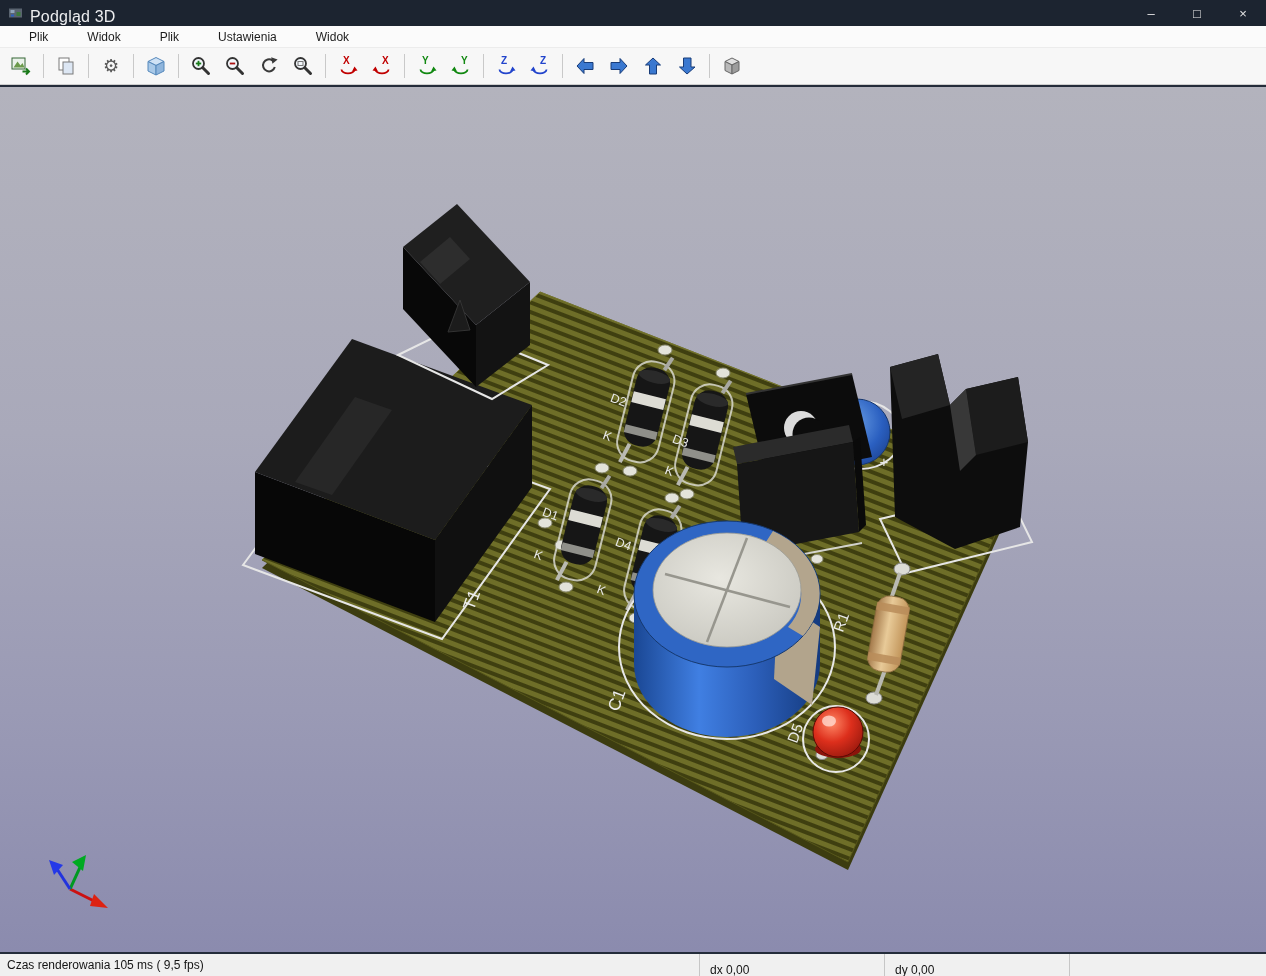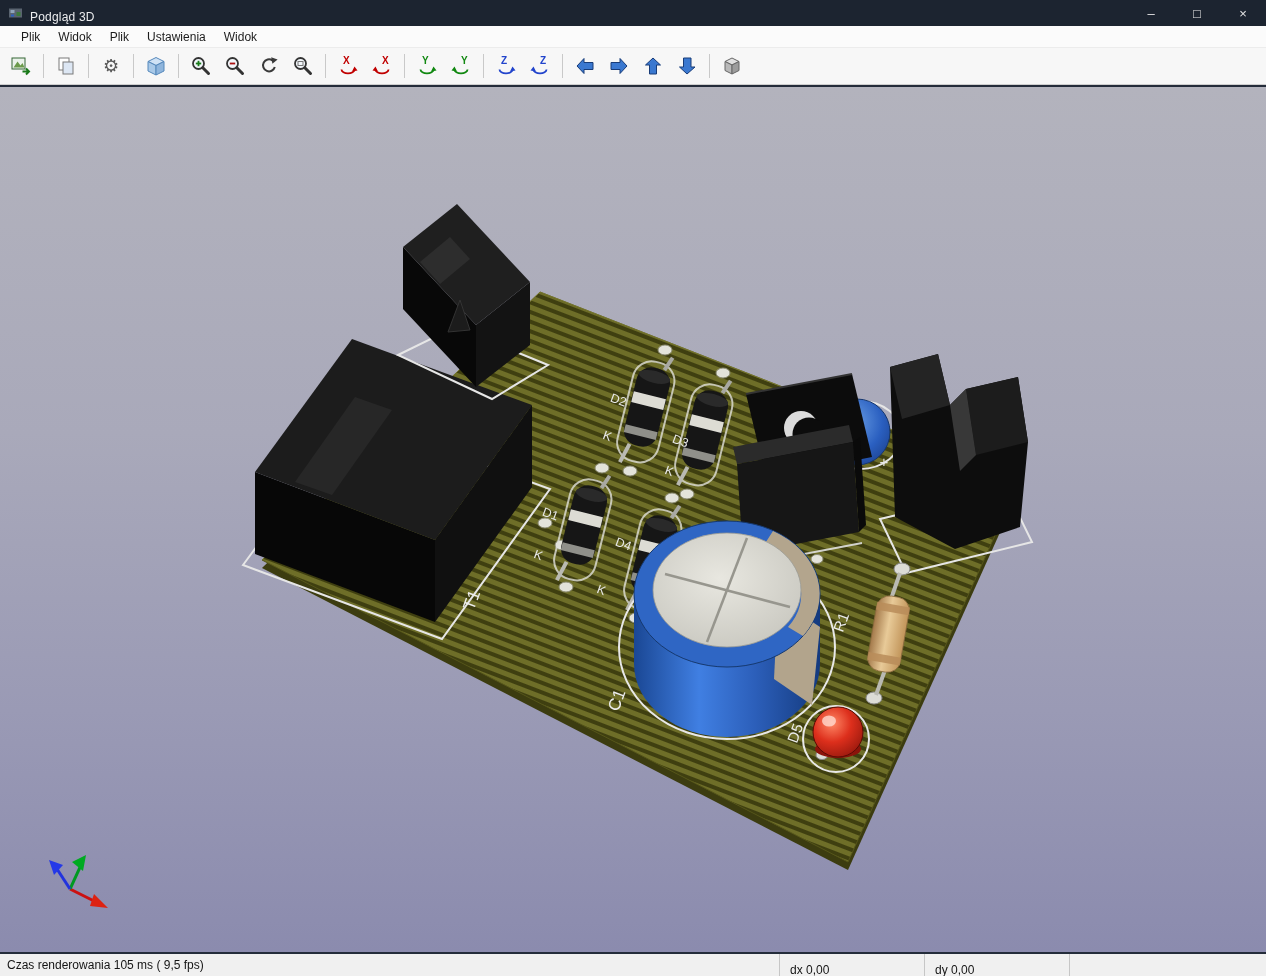--- a/index.html
+++ b/index.html
@@ -2,41 +2,41 @@
 <html><head>
 <meta charset="utf-8">
 <style>
   * { margin:0; padding:0; box-sizing:border-box; }
   html,body { width:1266px; height:976px; overflow:hidden; }
   body { font-family:"Liberation Sans", sans-serif; display:flex; flex-direction:column; background:#fff; }
 
   
   .titlebar { height:26px; background:#1c2430; color:#ecedef; display:flex; align-items:center; flex:0 0 auto; }
   .app-icon { width:16px; height:16px; margin:0 6px 0 8px; }
-  .title-text { font-size:12px; letter-spacing:.2px;margin-top:8px; }
+  .title-text { font-size:16px; letter-spacing:.2px;margin-top:8px; }
   .win-controls { margin-left:auto; display:flex; height:100%; }
   .win-btn { width:46px; height:100%; display:flex; align-items:center; justify-content:center; font-size:13px; color:#e6e6e6; cursor:default; }
 
   
-  .menubar { height:22px; background:#fbfbfb; border-bottom:1px solid #ececec; display:flex; align-items:stretch; font-size:12px; color:#1c1c1c; padding-left:12px; flex:0 0 auto; }
+  .menubar { height:22px; background:#fbfbfb; border-bottom:1px solid #ececec; display:flex; align-items:stretch; font-size:12px; color:#1c1c1c; padding-left:20px; flex:0 0 auto;gap:21px; }
   .menu-item { display:flex; align-items:center; padding:0 9px; cursor:default; }
 
   
   .toolbar { height:37px; background:#f7f7f7; border-bottom:1px solid #cfcfcf; display:flex; align-items:center; padding:0 4px; flex:0 0 auto; }
   .tb-btn { width:32px; height:30px; display:flex; align-items:center; justify-content:center; border:1px solid transparent; border-radius:3px; margin:0 1px; background:transparent; cursor:default; }
   .tb-sep { width:1px; height:24px; background:#c9c9c9; margin:0 5px; flex:0 0 auto; }
 
   
   .viewport { flex:1 1 auto; position:relative; overflow:hidden;
     border-top:2px solid #242c3a; border-bottom:2px solid #242c3a;
     background:linear-gradient(180deg,#b3b3bd 0%,#a9a9ba 40%,#9a9ab5 72%,#8b8bae 100%); }
   .viewport svg.scene { position:absolute; inset:0; }
 
   
-  .statusbar { height:22px; background:#f0f0f0; display:flex; align-items:stretch; font-size:12px; color:#151515; flex:0 0 auto; }
+  .statusbar { height:22px; background:#f0f0f0; display:flex; align-items:stretch; font-size:12px; color:#151515; flex:0 0 auto;gap:40px; }
   .status-left { flex:1 1 auto; display:flex; align-items:center; padding-left:7px; }
   .status-cell { display:flex; align-items:center; padding:16px 10px; border-left:1px solid #c6c6c6; }
   .status-cell.dx { width:145px; }
   .status-cell.dy { width:145px; }
   .status-cell.tail { width:197px; }
 
   .scene text { font-family:"Liberation Sans", sans-serif; }
 </style>
 </head>
 <body>

